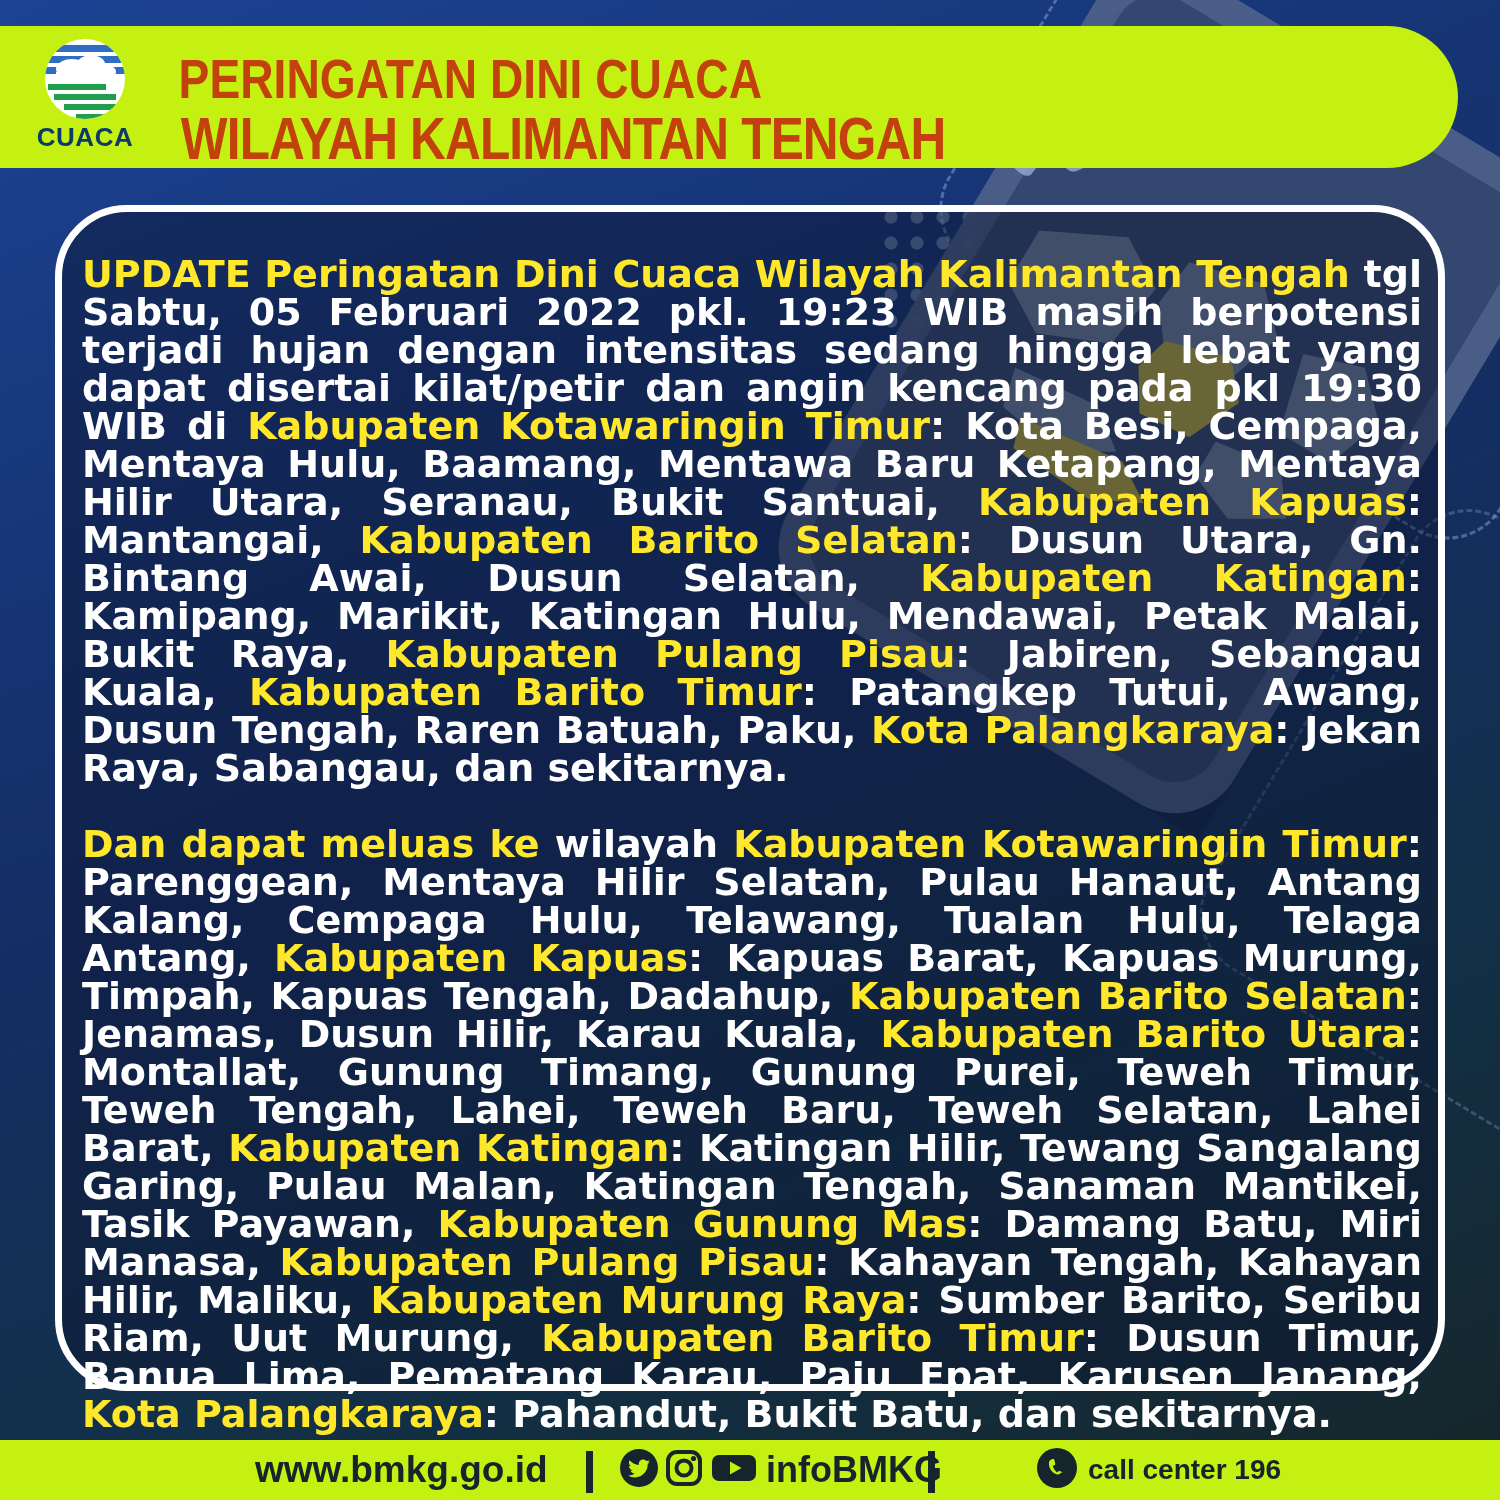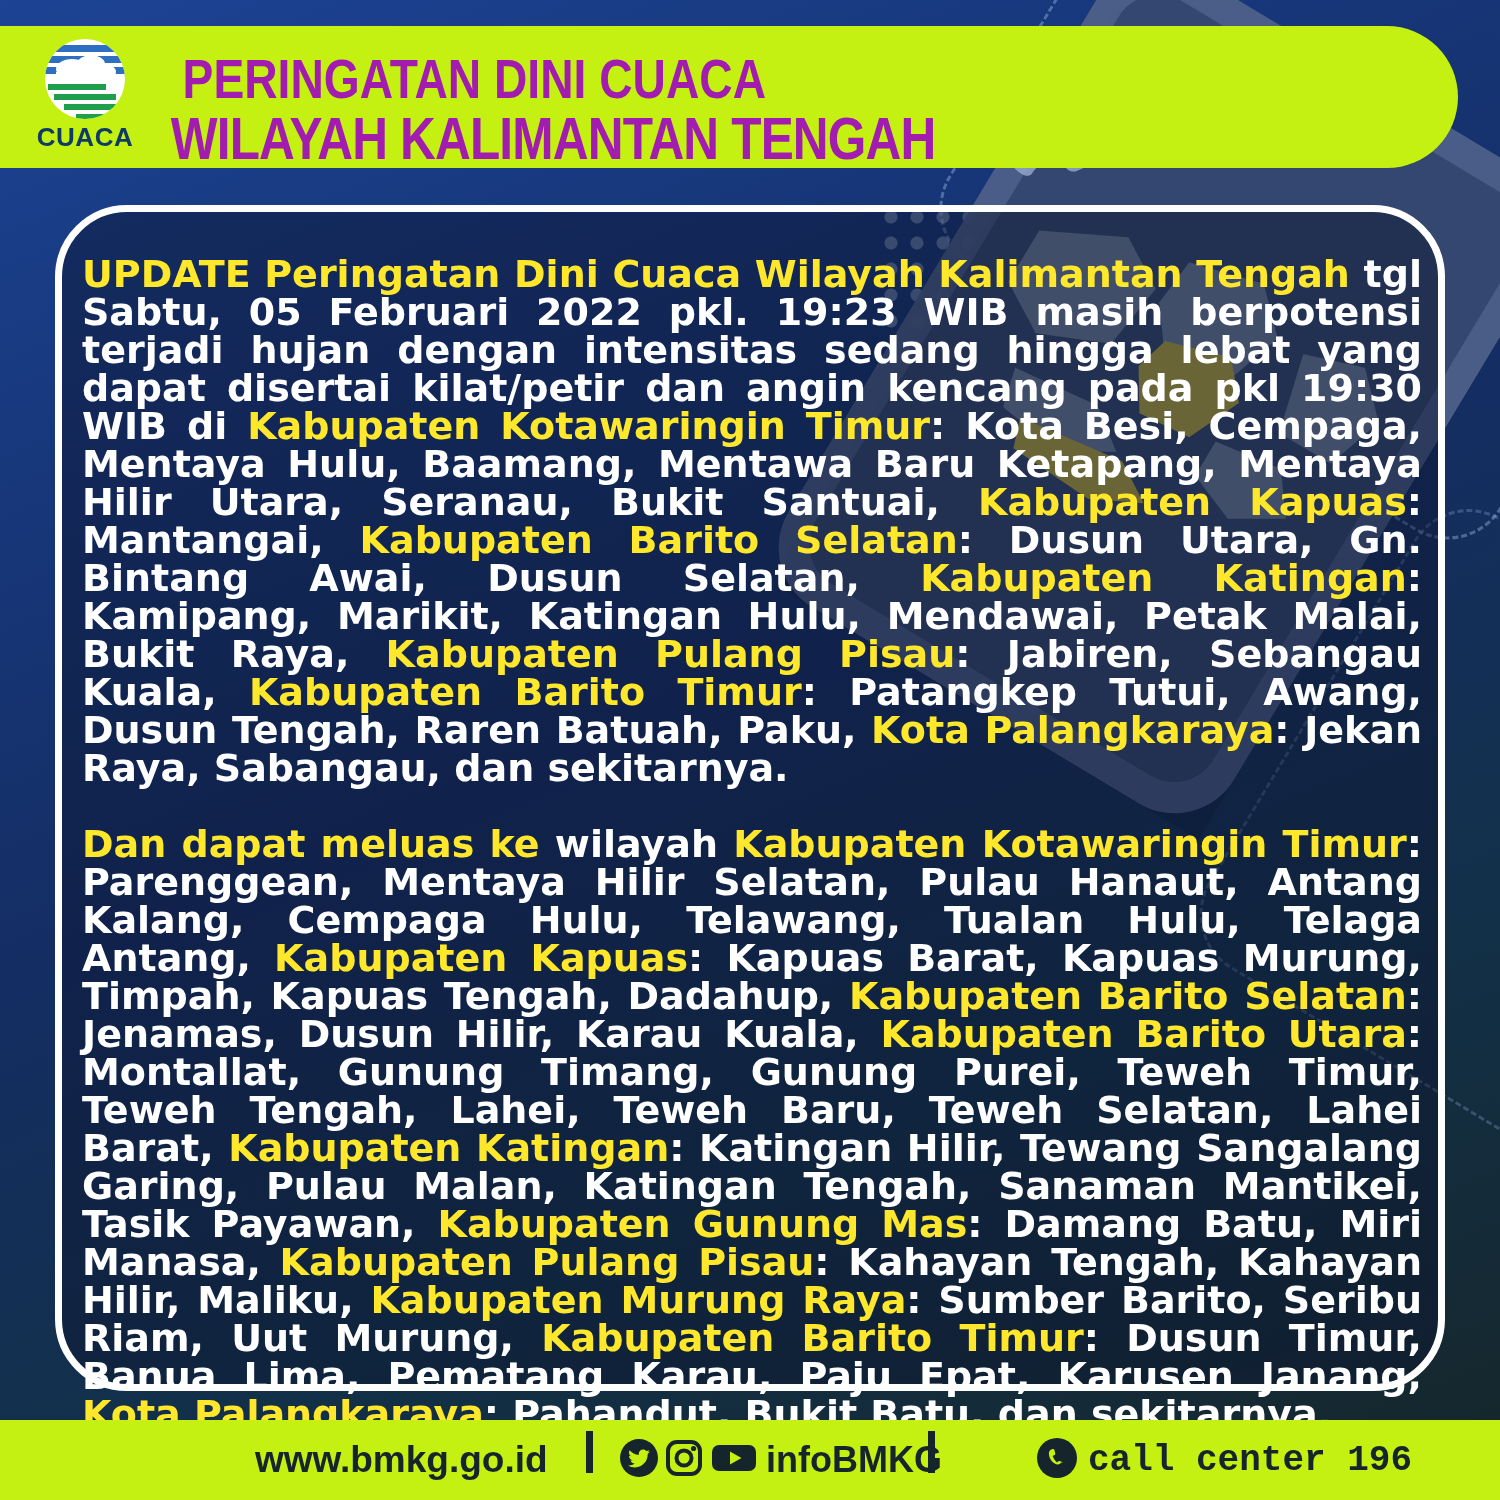--- a/index.html
+++ b/index.html
@@ -28,56 +28,56 @@
   .deco-phone{left:905px;top:18px;transform:rotate(31deg);transform-origin:50% 50%;}
   .deco-megaphone{left:940px;top:28px;}
   
   .banner{
     position:absolute;z-index:5;left:0;top:26px;width:1458px;height:142px;
     border-radius:0 71px 71px 0;
   }
   .logo{position:absolute;left:30px;top:12px;width:110px;text-align:center;}
   .logo-label{font-family:"Liberation Sans",sans-serif;font-weight:700;font-size:26px;letter-spacing:.5px;color:#0d3a66;margin-top:-2px;}
   .title{
-    position:absolute;left:98px;top:24px;width:724px;text-align:right;
-    color:#a21caf;font-family:"Liberation Sans",sans-serif;font-weight:700;white-space:nowrap;
+    position:absolute;left:108px;top:24px;width:724px;text-align:center;
+    color:#c2410c;font-family:"Liberation Sans",sans-serif;font-weight:700;white-space:nowrap;
   }
   .title .l1{display:inline-block;font-size:55px;line-height:58px;transform:scaleX(.84);}
   .title .l2{display:inline-block;font-size:59px;line-height:62px;transform:scaleX(.84);letter-spacing:-1px;}
   
   .panel{
     position:absolute;z-index:2;left:55px;top:205px;width:1390px;height:1186px;
     box-sizing:border-box;border:7px solid #ffffff;border-radius:72px;
     background:rgba(12,22,48,.46);
   }
   .panel-text{
     padding:43px 16px 0 20px;
     font-size:38px;line-height:38px;font-weight:700;text-align:justify;
   }
   .panel-text p{margin:0 0 38px 0;}
   .hl{color:#ffe72b;}
   .wt{color:#ffffff;}
   .status-line{color:#ffe72b;text-align:left;margin-top:10px;}
   .signature{color:#ffffff;text-align:left;}
   
   .footer{
-    position:absolute;z-index:6;left:0;bottom:0;width:1500px;height:80px;
+    position:absolute;z-index:6;left:0;bottom:0;width:1500px;height:60px;
     font-family:"Liberation Sans",sans-serif;font-weight:700;color:#16242c;
   }
   .f-item{position:absolute;top:50%;transform:translateY(-50%);}
   .f-web{left:255px;font-size:37px;}
   .f-div{width:7px;height:42px;background:#16242c;top:11px;transform:none;}
   .f-div1{left:586px;}
   .f-div2{left:928px;}
   .f-tw{left:619px;}
   .f-ig{left:664px;}
   .f-yt{left:711px;}
   .f-info{left:766px;font-size:36px;}
   .f-phone{left:1036px;}
-  .f-call{left:1088px;font-size:36px;font-family:Liberation Mono, monospace;}
+  .f-call{left:1088px;font-size:28px;}
 </style>
 </head>
 <body>
 
 <div class="stage">
 
   <div class="deco deco-dashed-rect"></div>
   <div class="deco deco-dashed-rect2"></div>
   <div class="deco deco-dots dots-a"></div>
   <div class="deco deco-dots dots-b"></div>

